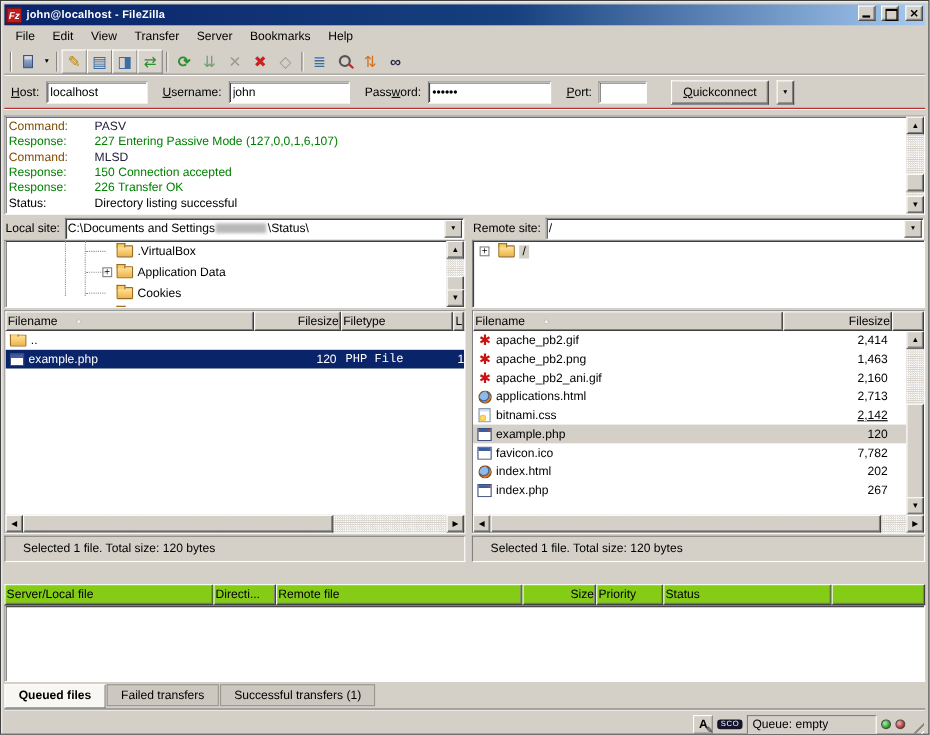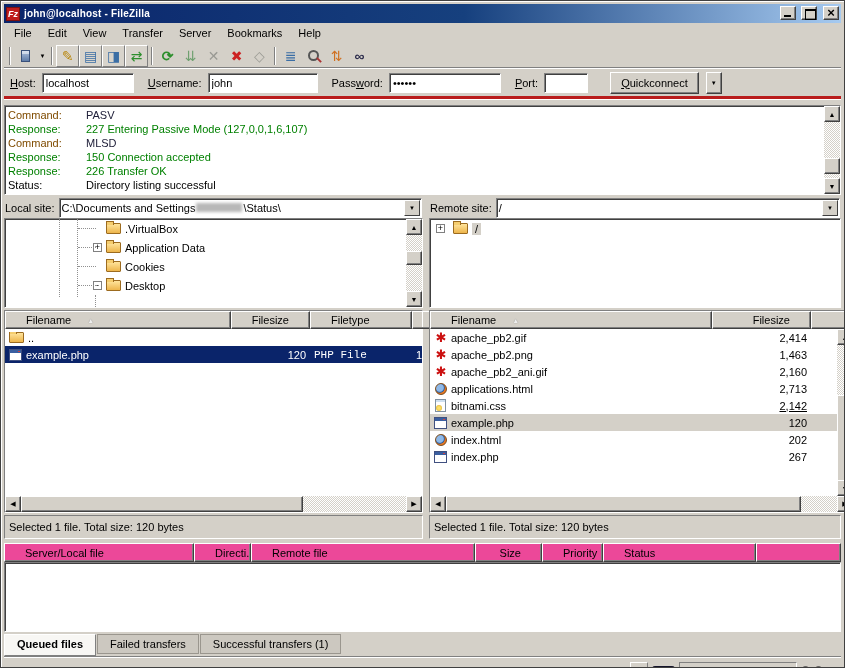--- a/index.html
+++ b/index.html
@@ -47,21 +47,21 @@
   .g-disconnect::before{ content:"✖"; color:#cc2222; }
   .g-reconnect::before{ content:"◇"; color:#9a9a94; }
   .g-compare::before{ content:"≣"; color:#3b6ea5; }
   .g-sync::before{ content:"⇅"; color:#d07020; }
   .g-find::before{ content:"∞"; color:#2a2a4a; font-weight:bold; }
   .g-filter{ width:16px; height:16px; position:relative; display:inline-block; }
   .g-filter::before{ content:""; position:absolute; left:2px; top:2px; width:7px; height:7px; border:2px solid #555; border-radius:50%; }
   .g-filter::after{ content:""; position:absolute; left:10px; top:11px; width:6px; height:2px; background:#a33; transform:rotate(45deg); }
 
   
-  .quickconnect{ height:30px; display:flex; align-items:center; gap:6px; padding:0 6px; border-bottom:3px solid #b91c1c; box-shadow:0 1px 0 #fff; }
+  .quickconnect{ height:30px; display:flex; align-items:center; gap:6px; padding:0 6px; border-bottom:1px solid #b91c1c; box-shadow:0 1px 0 #fff; }
   .qc-label u{ text-decoration:underline; }
   .field{ height:20px; background:#fff; border:1px solid; border-color:#808080 #fff #fff #808080; box-shadow: inset 1px 1px 0 #404040; font-family:"Liberation Sans",sans-serif; font-size:11px; padding:0 3px; }
   .qc-btn{ height:22px; padding:2px 10px; font-size:11px; }
   .qc-btn u{ text-decoration:underline; }
   .qc-dd{ width:16px; height:22px; display:flex; align-items:center; justify-content:center; margin-left:1px; }
   .qc-dd::before{ content:"▼"; font-size:6px; }
 
   
   .log{ height:90px; margin-top:6px; position:relative; background:#fff; border:1px solid; border-color:#808080 #fff #fff #808080; box-shadow: inset 1px 1px 0 #404040; overflow:hidden; }
   .log-line{ display:flex; line-height:14px; padding-left:3px; }
@@ -91,59 +91,59 @@
   
   .split{ display:flex; }
   .pane-l{ width:419px; flex:0 0 419px; }
   .divider{ width:6px; flex:0 0 6px; }
   .pane-r{ flex:1; }
   .site-row{ height:21px; display:flex; align-items:center; gap:4px; padding:0 1px; }
   .combo{ flex:1; height:20px; display:flex; align-items:center; position:relative; padding:0 2px; background:#fff; border:1px solid; border-color:#808080 #fff #fff #808080; box-shadow: inset 1px 1px 0 #404040; }
   .combo .dd{ position:absolute; right:1px; top:1px; bottom:1px; width:16px; display:flex; align-items:center; justify-content:center; background:#d4d0c8; border:1px solid; border-color:#fff #404040 #404040 #fff; }
   .combo .dd::before{ content:"▼"; font-size:6px; }
   .redacted{ display:inline-block; width:46px; height:9px; background:#b8b8b8; filter:blur(1.5px); margin:0 1px; }
-  .tree{ height:90px; position:relative; background:#fff; border:1px solid; border-color:#808080 #fff #fff #808080; box-shadow: inset 1px 1px 0 #404040; overflow:hidden; }
+  .tree{ height:62px; position:relative; background:#fff; border:1px solid; border-color:#808080 #fff #fff #808080; box-shadow: inset 1px 1px 0 #404040; overflow:hidden; }
   .vguide{ position:absolute; top:0; bottom:10px; border-left:1px dotted #909090; }
   .trow{ height:19px; display:flex; align-items:center; position:relative; }
   .trow .conn{ position:absolute; left:73px; width:18px; top:9px; border-top:1px dotted #909090; }
   .expander{ width:9px; height:9px; flex:0 0 9px; margin-left:88px; margin-right:4px; background:#fff; border:1px solid #808080; font-size:9px; line-height:7px; text-align:center; }
   .trow.noexp .expander{ visibility:hidden; }
   .ic-folder{ display:inline-block; width:15px; height:11px; background:linear-gradient(180deg,#ffe49c,#edb54b); border:1px solid #9c6b1f; border-radius:1px; position:relative; margin-right:4px; flex:0 0 15px; }
   .ic-folder::before{ content:""; position:absolute; left:-1px; top:-3px; width:6px; height:3px; background:#f5cd6e; border:1px solid #9c6b1f; border-bottom:none; }
   .rtree-row{ height:19px; display:flex; align-items:center; padding-left:6px; }
   .rtree-row .expander{ margin-left:0; }
   .sel-soft{ background:#d4d0c8; padding:0 3px; }
 
   
   .listpane{ display:flex; flex-direction:column; background:#fff; border:1px solid; border-color:#808080 #fff #fff #808080; box-shadow: inset 1px 1px 0 #404040; height:203px; }
   .lheader{ height:18px; display:flex; flex:0 0 18px; background:#d4d0c8; }
-  .hcell{ border:1px solid; border-color:#fff #404040 #404040 #fff; box-shadow: inset -1px -1px 0 #808080; padding:1px 20px; display:flex; align-items:center; overflow:hidden; white-space:nowrap; }
+  .hcell{ border:1px solid; border-color:#fff #404040 #404040 #fff; box-shadow: inset -1px -1px 0 #808080; padding:1px 1px; display:flex; align-items:center; overflow:hidden; white-space:nowrap; }
   .hcell.sort::after{ content:"▲"; font-size:7px; color:#eee; text-shadow:0 0 1px #707070; margin-left:16px; }
   .hcell.right{ justify-content:flex-end; }
   .lbody{ flex:1; position:relative; background:#fff; overflow:hidden; }
   .lrow{ height:17px; display:flex; align-items:center; white-space:nowrap; }
   .lrow .c{ overflow:hidden; padding:0 4px; display:flex; align-items:center; }
   .lrow .num{ justify-content:flex-end; }
   .lrow.sel-strong{ background:#0a246a; color:#fff; }
   .lrow.sel-soft-row{ background:#d4d0c8; }
   .ic-apache{ color:#cc1111; font-size:13px; margin-right:3px; width:14px; display:inline-block; text-align:center; flex:0 0 14px; }
   .ic-apache::before{ content:"✱"; }
   .ic-firefox{ display:inline-block; width:12px; height:12px; border-radius:50%; margin:0 4px 0 1px; flex:0 0 12px;
     background: radial-gradient(circle at 38% 38%, #8fb9e8 0 40%, #2d5fa0 52%, #e8761f 62% 100%); border:1px solid #7a4a1a; }
   .ic-css{ display:inline-block; width:11px; height:13px; background:#fff; border:1px solid #8090a0; margin:0 5px 0 1px; position:relative; flex:0 0 11px; box-shadow:inset 0 2px 0 #cfe0f0; }
   .ic-css::after{ content:""; position:absolute; left:0; bottom:0; width:6px; height:6px; background:radial-gradient(#ffe066 30%, #d0a020 100%); border-radius:50%; }
   .ic-win{ display:inline-block; width:13px; height:12px; background:linear-gradient(#3a5fa0 0 3px, #fff 3px); border:1px solid #405080; margin-right:4px; position:relative; flex:0 0 13px; }
   .ic-win::before{ content:""; position:absolute; right:1px; top:1px; width:2px; height:1px; background:#d04040; }
 
   
   .bands{ height:26px; margin-top:2px; }
-  .band{ height:24px; display:flex; align-items:center; padding:0 4px; background:#d4d0c8; border:1px solid; border-color:#808080 #fff #fff #808080; }
-
-  
-  .qheader{ height:19px; display:flex; background:#ec4899; margin-top:2px; }
+  .band{ height:24px; display:flex; align-items:center; padding:0 16px; background:#d4d0c8; border:1px solid; border-color:#808080 #fff #fff #808080; }
+
+  
+  .qheader{ height:19px; display:flex; background:#84cc16; margin-top:18px; }
   .qbody{ height:70px; background:#fff; border:1px solid; border-color:#808080 #fff #fff #808080; box-shadow: inset 1px 1px 0 #404040; }
   .tabsrow{ height:24px; display:flex; align-items:flex-start; padding-top:2px; gap:1px; }
   .tab{ height:20px; padding:3px 12px 0; border:1px solid #9a968e; background:#ccc8c0; }
   .tab.active{ background:#f8f7f4; font-weight:bold; border-color:#fff #808080 #808080 #fff; height:22px; }
 
   
   .statusbar{ height:28px; border-top:1px solid #808080; box-shadow: inset 0 1px 0 #fff; display:flex; align-items:center; justify-content:flex-end; gap:4px; padding:2px 18px 2px 4px; position:relative; }
   .tt-ind{ width:18px; height:17px; display:flex; align-items:center; justify-content:center; font-weight:bold; font-size:11px; border:1px solid; border-color:#fff #808080 #808080 #fff; position:relative; }
   .tt-ind::after{ content:"✎"; position:absolute; right:-1px; bottom:-2px; font-size:8px; color:#555; }
   .badge{ background:#14142a; color:#fff; font-size:7px; padding:1px 3px; border-radius:3px; letter-spacing:.5px; }
@@ -420,20 +420,27 @@
           </div>
         <div class="lrow sel-soft-row">
             <span class="c" style="width:282px;flex:0 0 282px;">
               <span class="ic-win"></span>
               <span>example.php</span>
             </span>
             <span class="c num" style="width:99px;flex:0 0 99px;">120</span>
           </div>
         <div class="lrow">
             <span class="c" style="width:282px;flex:0 0 282px;">
+              <span class="ic-win"></span>
+              <span>favicon.ico</span>
+            </span>
+            <span class="c num" style="width:99px;flex:0 0 99px;">7,782</span>
+          </div>
+        <div class="lrow">
+            <span class="c" style="width:282px;flex:0 0 282px;">
               <span class="ic-firefox"></span>
               <span>index.html</span>
             </span>
             <span class="c num" style="width:99px;flex:0 0 99px;">202</span>
           </div>
         <div class="lrow">
             <span class="c" style="width:282px;flex:0 0 282px;">
               <span class="ic-win"></span>
               <span>index.php</span>
             </span>

